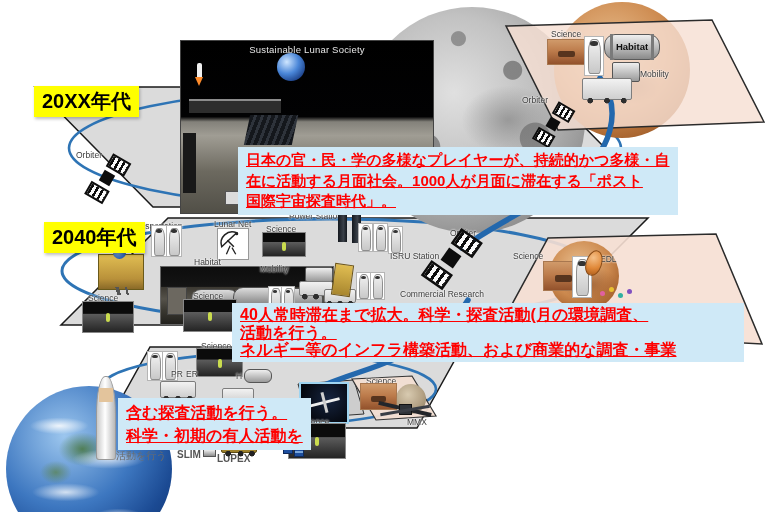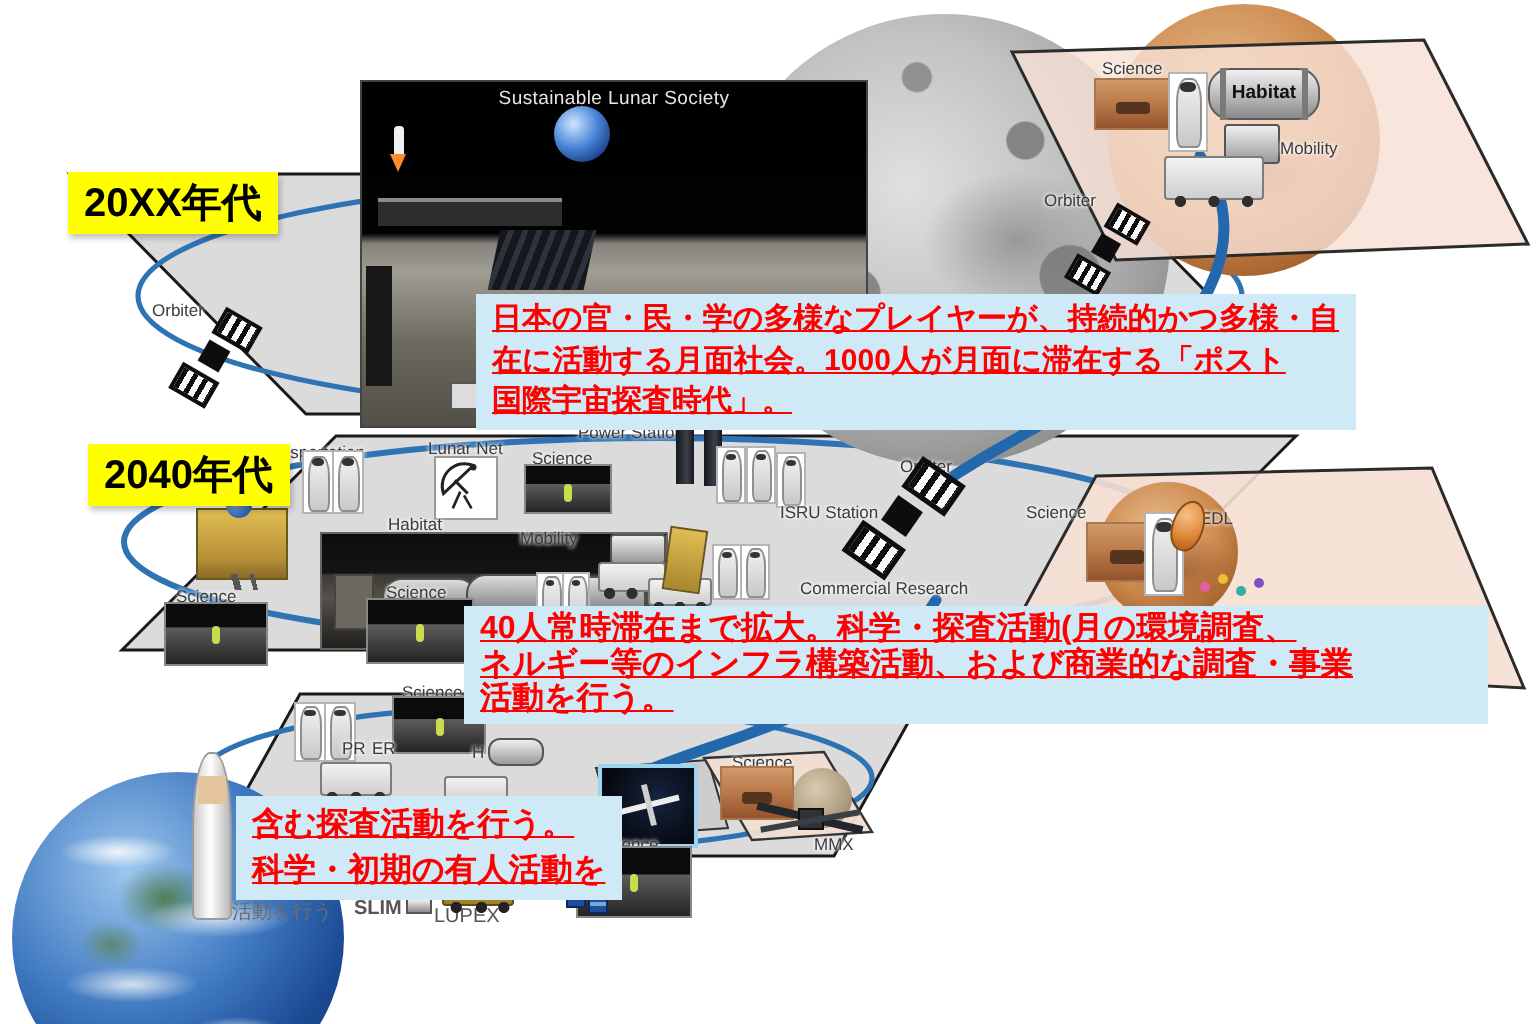--- a/index.html
+++ b/index.html
@@ -257,43 +257,43 @@
   <span class="lbl" style="left:186px;top:369px;">ER</span>
   <span class="a rov-w" style="left:160px;top:381px;width:34px;height:15px;"></span>
   <span class="lbl" style="left:236px;top:371px;">H</span>
   <span class="a box-silver" style="left:244px;top:369px;width:26px;height:12px;border-radius:6px;"></span>
   <span class="a rov-w" style="left:222px;top:388px;width:30px;height:13px;"></span>
   <div class="a gw-photo" style="left:299px;top:382px;width:46px;height:38px;"></div>
   <span class="lbl" style="left:299px;top:417px;">Science</span>
   <span class="a ph-moon" style="left:288px;top:423px;width:56px;height:34px;"></span>
   <span class="lbl-g" style="left:177px;top:449px;color:#555;font-weight:bold;text-align:center;">SLIM</span>
   <span class="a slim-ic" style="left:203px;top:442px;width:11px;height:13px;"></span>
-  <span class="lbl-g" style="left:217px;top:453px;color:#555;font-weight:normal;">LUPEX</span>
+  <span class="lbl-g" style="left:217px;top:453px;color:#555;font-weight:bold;">LUPEX</span>
   <span class="a rov-g" style="left:221px;top:437px;width:34px;height:14px;"></span>
   <span class="lbl-g" style="left:264px;top:441px;color:#555;font-weight:bold;">GW</span>
   <span class="a" style="left:283px;top:436px;width:22px;height:20px;">
     <span class="panel" style="left:0;top:0;"></span>
     <span class="panel" style="left:11px;top:3px;"></span>
   </span>
   <span class="lbl" style="left:366px;top:376px;">Science</span>
   <span class="a ph-mars" style="left:360px;top:383px;width:35px;height:25px;"></span>
   <span class="a mmx-x" style="left:378px;top:396px;width:54px;height:26px;">
     <span class="mmx-body"></span>
   </span>
   <span class="lbl" style="left:407px;top:417px;">MMX</span>
 
   <div class="callout c1" style="left:238px;top:147px;">
     <span>日本の官・民・学の多様なプレイヤーが、持続的かつ多様・自</span>
     <span>在に活動する月面社会。1000人が月面に滞在する「ポスト</span>
     <span>国際宇宙探査時代」。</span>
   </div>
   <div class="callout c2" style="left:232px;top:303px;width:496px;">
     <span>40人常時滞在まで拡大。科学・探査活動(月の環境調査、</span>
+    <span>活動を行う。</span>
     <span>ネルギー等のインフラ構築活動、および商業的な調査・事業</span>
-    <span>活動を行う。</span>
   </div>
   <div class="callout c3" style="left:118px;top:398px;">
     <span>含む探査活動を行う。</span>
     <span>科学・初期の有人活動を</span>
   </div>
 
   <div class="era" style="left:34px;top:86px;">20XX年代</div>
   <div class="era" style="left:44px;top:222px;">2040年代</div>
 
 </div>

